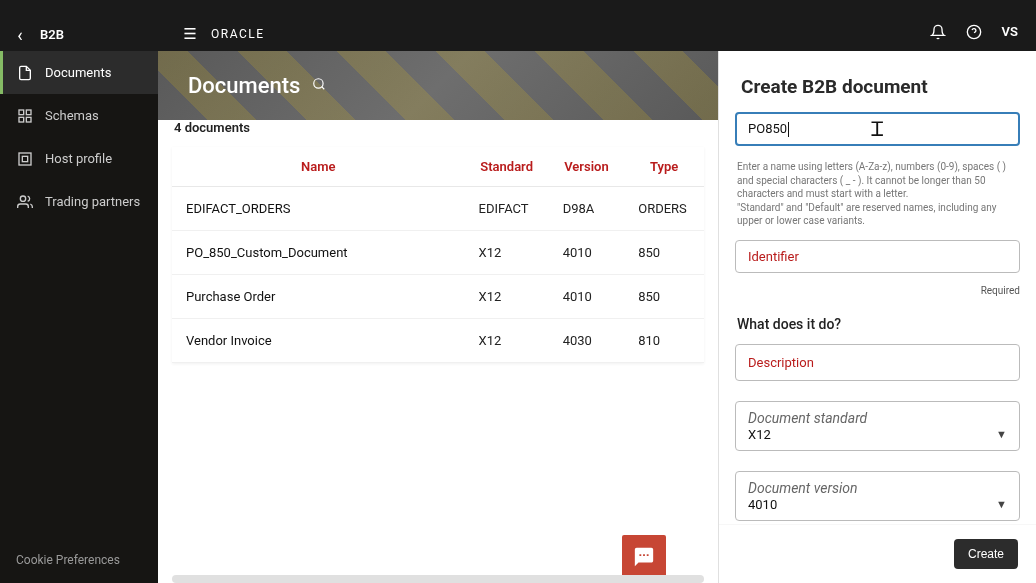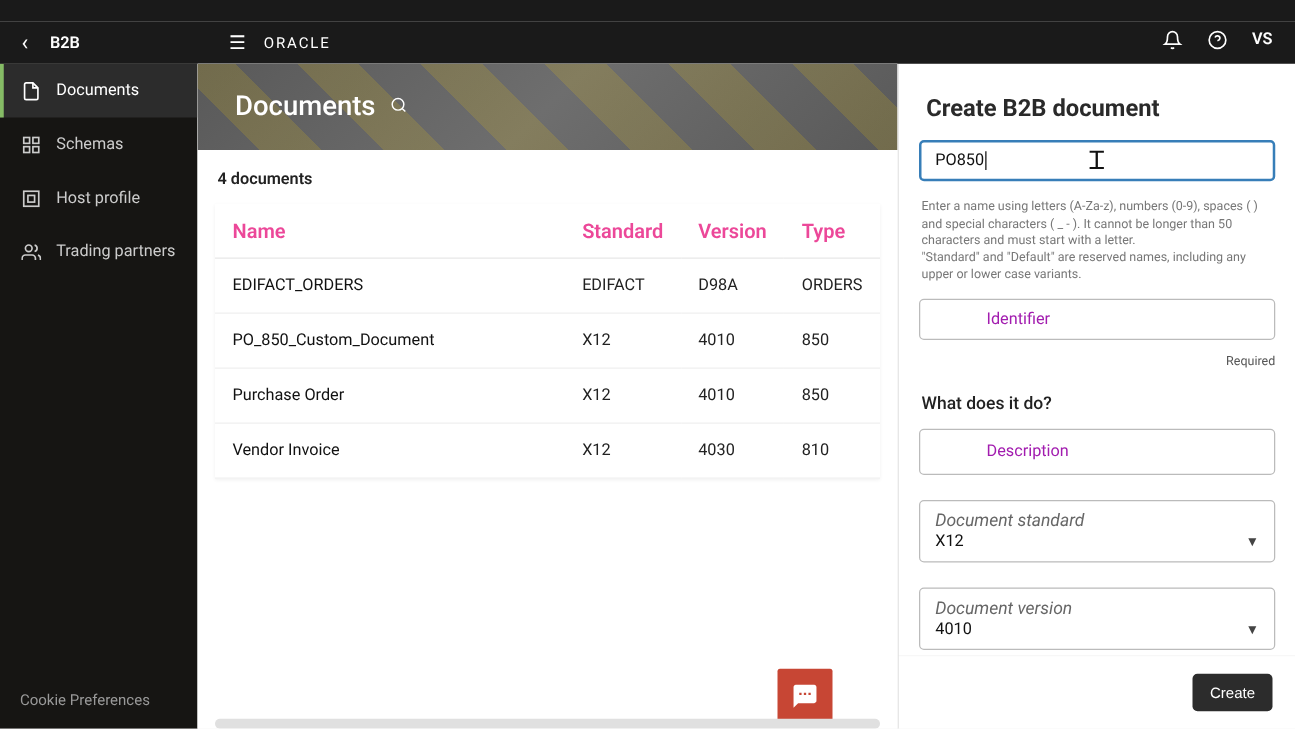--- a/index.html
+++ b/index.html
@@ -23,40 +23,40 @@
     .sidebar-item.active { background: #2c2c2c; color: #fff; border-left: 3px solid #85bb65; padding-left: 13px; }
     .sidebar-item-icon { width: 17px; height: 17px; display: flex; align-items: center; justify-content: center; }
     .sidebar-footer { margin-top: auto; padding: 16px; font-size: 12px; color: #999; cursor: pointer; }
     
     .main { flex: 1; background: #fff; display: flex; flex-direction: column; position: relative; overflow: hidden; }
     .main-title-bar { height: 69px; background: linear-gradient(135deg, #595959 0%, #6e6e6e 50%, #595959 100%); display: flex; align-items: center; padding: 0 30px; gap: 12px; color: #fff; position: relative; }
     .main-title-bar::before { content: ''; position: absolute; inset: 0; background: repeating-linear-gradient(45deg, transparent, transparent 35px, rgba(255,210,0,0.15) 35px, rgba(255,210,0,0.15) 70px); pointer-events: none; }
     .main-title { font-size: 22px; font-weight: 500; z-index: 1; }
     .main-search-icon { font-size: 14px; z-index: 1; cursor: pointer; }
     
-    .content-scroll { padding: 16px 14px 10px 14px; flex: 1; }
+    .content-scroll { padding: 0 14px 10px 14px; flex: 1; }
     .doc-count { font-size: 13px; font-weight: 600; color: #222; margin-bottom: 12px; padding-left: 2px; }
     
     .doc-table { width: 100%; border-collapse: collapse; background: #fff; box-shadow: 0 1px 3px rgba(0,0,0,0.06); }
-    .doc-table th { text-align: left; font-size: 16px; font-weight: 600; color: #ec4899; padding: 12px 14px; border-bottom: 1px solid #e8e8e8; }
+    .doc-table th { text-align: center; font-size: 13px; font-weight: 600; color: #b91c1c; padding: 12px 14px; border-bottom: 1px solid #e8e8e8; }
     .doc-table td { font-size: 13px; color: #222; padding: 14px 14px; border-bottom: 1px solid #f0f0f0; cursor: pointer; }
     .doc-table td.col-name { color: #111; }
     
     .chat-fab { position: absolute; bottom: 4px; right: 52px; width: 44px; height: 44px; background: #c74634; color: #fff; display: flex; align-items: center; justify-content: center; font-size: 18px; cursor: pointer; border-radius: 2px; }
     .bottom-scroll { position: absolute; bottom: 0; left: 14px; right: 14px; height: 8px; background: #e0e0e0; border-radius: 4px; }
     
     .side-panel { width: 318px; background: #fff; border-left: 1px solid #e0e0e0; display: flex; flex-direction: column; }
     .panel-header { padding: 24px 37px 14px 22px; font-size: 19px; font-weight: 700; color: #2a2a2a; }
     .panel-body { padding: 0 16px 8px 16px; overflow-y: auto; flex: 1; display: flex; flex-direction: column; gap: 10px; }
     
     .field { border: 1px solid #bbb; border-radius: 4px; padding: 8px 12px; position: relative; background: #fff; }
     .field.focused { border-color: #377eb8; border-width: 2px; padding: 7px 11px; }
     .field-label { font-size: 14px; color: #666; margin-bottom: 1px; font-style: italic; }
     .field-value { font-size: 13px; color: #111; }
-    .field-placeholder { font-size: 13px; color: #a21caf; margin-left: 41px; }
+    .field-placeholder { font-size: 13px; color: #b91c1c; }
     .field-select { display: flex; justify-content: space-between; align-items: center; }
     .field-caret { font-size: 11px; color: #444; }
     .helper-text { font-size: 10px; line-height: 1.35; color: #777; margin: 4px 2px 2px 2px; }
     .required-text { font-size: 10px; color: #555; text-align: right; margin-top: 2px; }
     .section-title { font-size: 14px; font-weight: 500; color: #222; margin: 10px 2px 2px 2px; }
     .desc-field { border: 1px solid #bbb; border-radius: 4px; padding: 10px 12px; height: 66px; }
     
     .panel-footer { padding: 14px 18px; display: flex; justify-content: flex-end; border-top: 1px solid rgba(0,0,0,0.03); }
     .create-btn { background: #2c2c2c; color: #fff; border: none; padding: 8px 14px; font-size: 12px; border-radius: 4px; cursor: pointer; }
     

